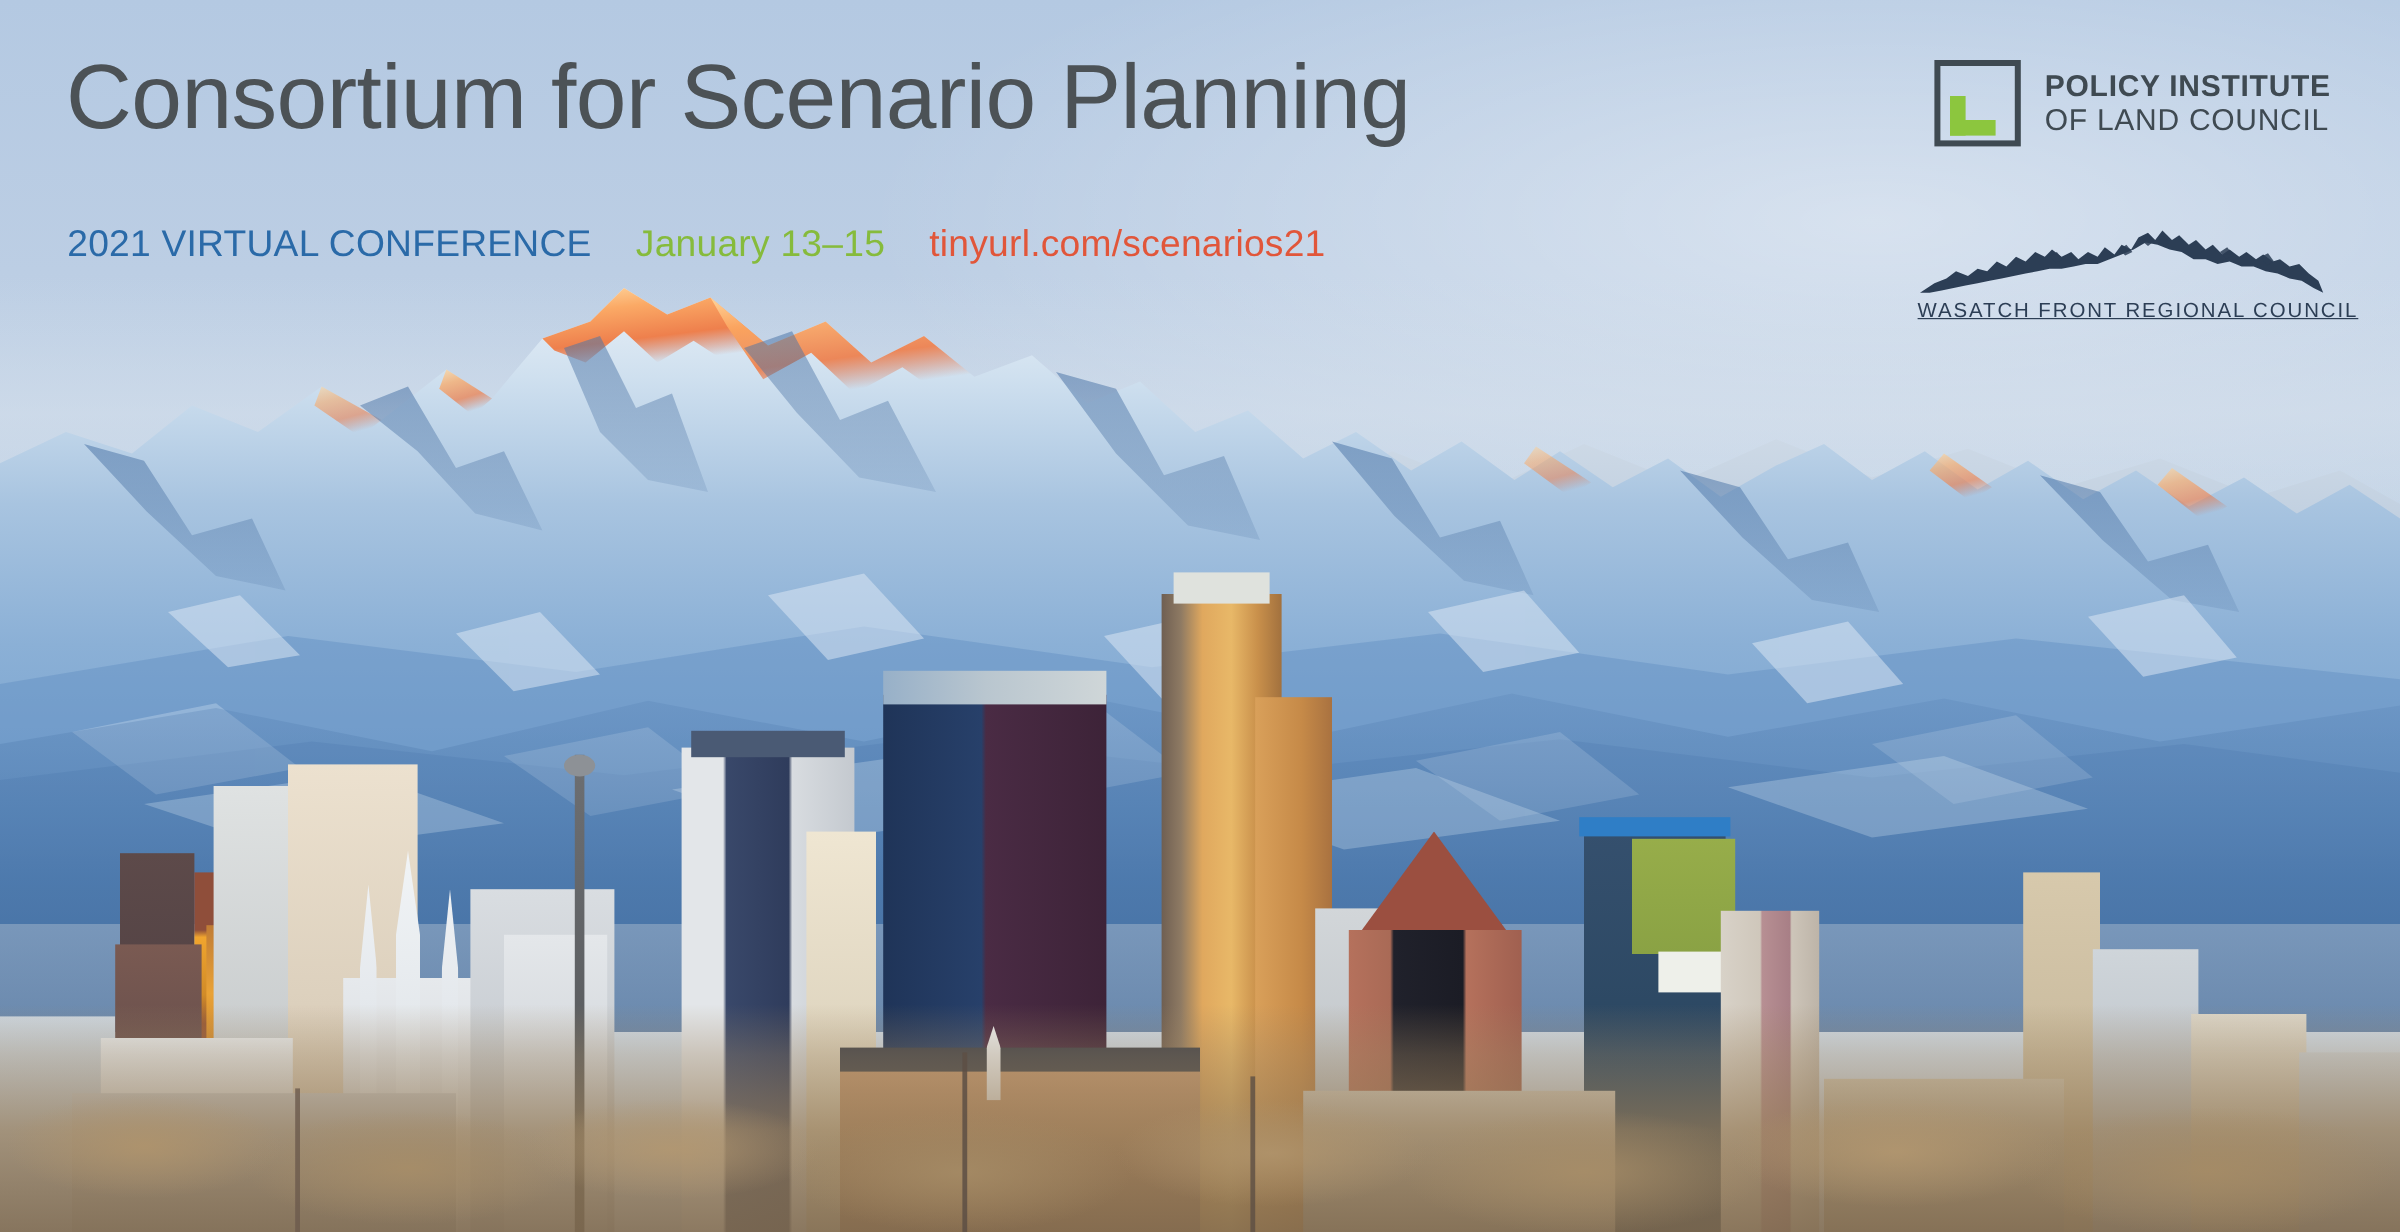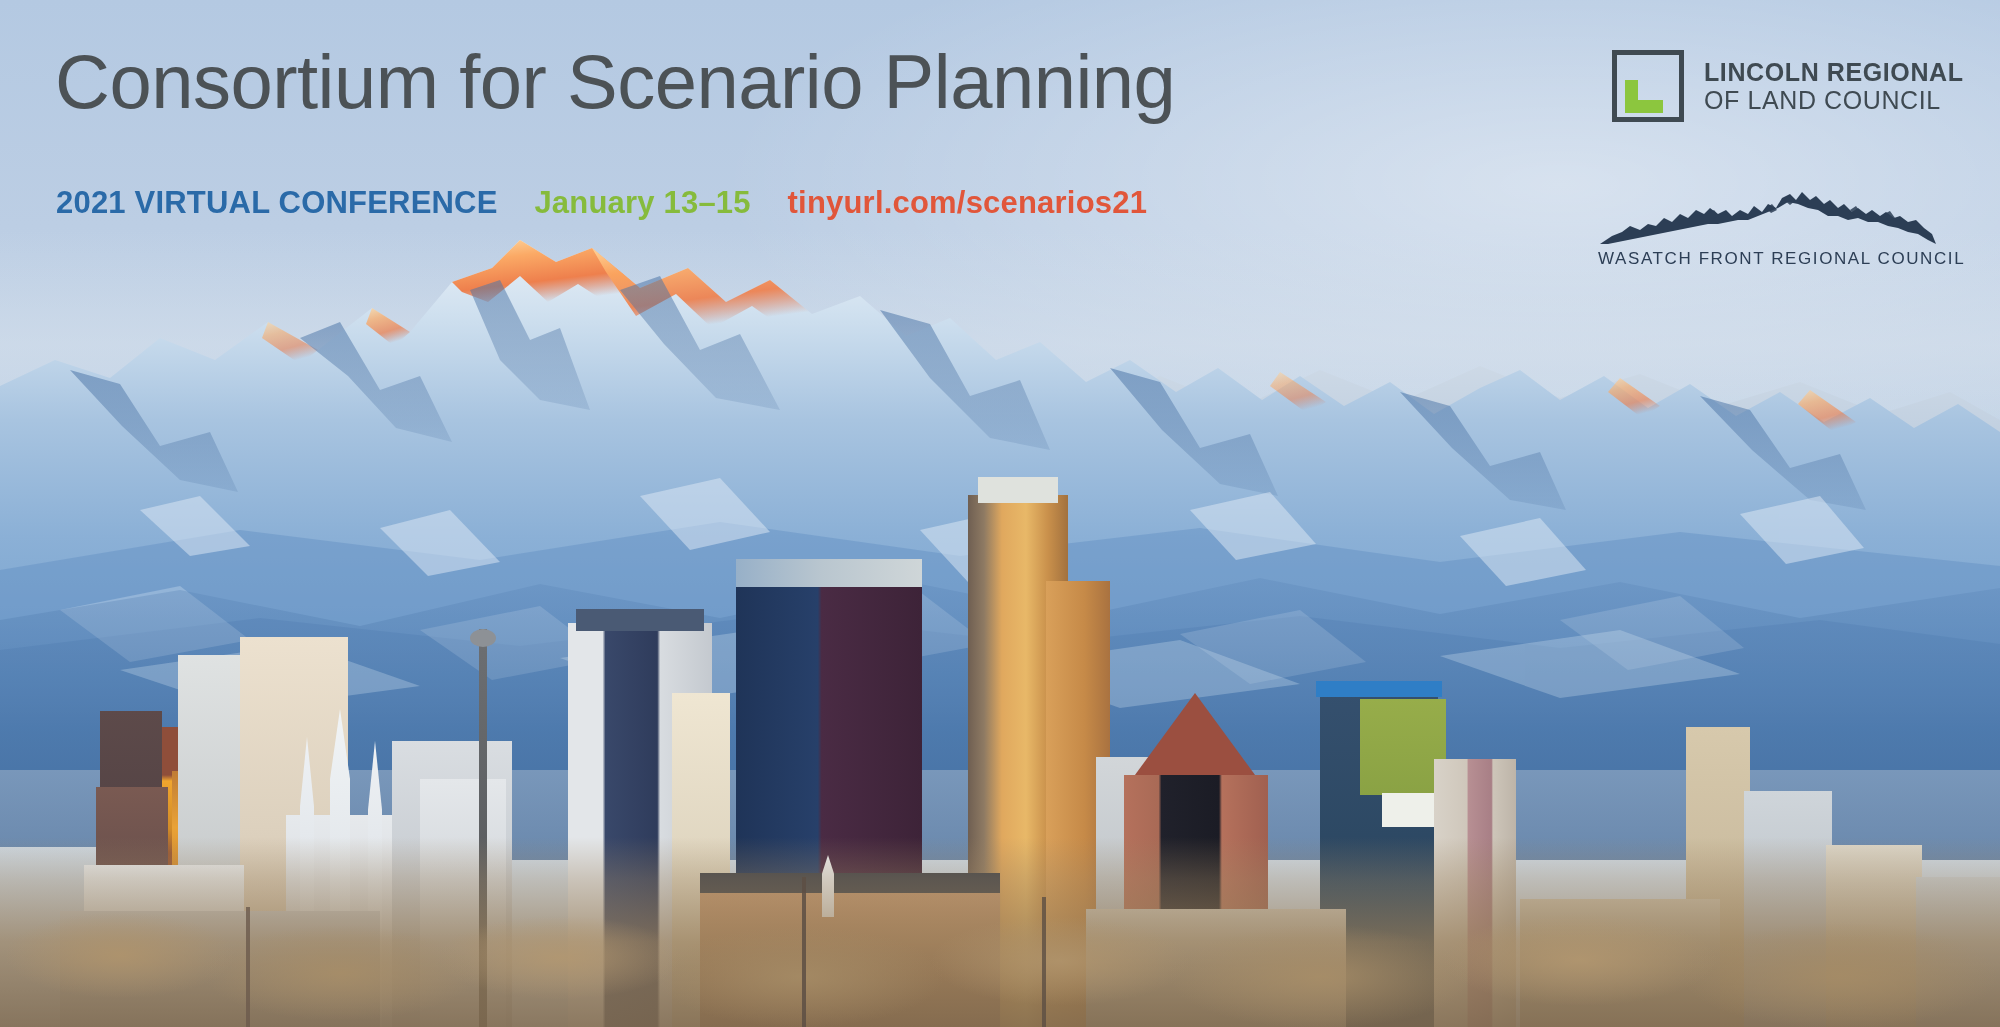--- a/index.html
+++ b/index.html
@@ -56,21 +56,21 @@
   
   .headline {
     position:absolute; left:55px; top:44px;
     font-size:76px; line-height:1.0;
     font-weight:400; letter-spacing:-0.5px;
     color:#4c5256;
     white-space:nowrap;
   }
   .subline {
     position:absolute; left:56px; top:185px;
-    font-size:31px; font-weight:bold; letter-spacing:.2px;
+    font-size:31px; font-weight:normal; letter-spacing:.2px;
     white-space:nowrap;
   }
   .subline span { display:inline-block; }
   .s-conf { color:#2a6aa8; }
   .s-date { color:#86bb3c; margin-left:28px; }
   .s-url  { color:#e1563a; margin-left:28px; }
 
   
   .lincoln {
     position:absolute; left:1612px; top:50px;
@@ -95,20 +95,21 @@
   .lincoln-text .l2 { font-size:25px; font-weight:normal; letter-spacing:.6px; line-height:1.12; }
 
   .wfrc {
     position:absolute; left:1598px; top:186px;
     width:340px; text-align:center;
   }
   .wfrc svg { display:block; width:340px; height:62px; }
   .wfrc .wtext {
     font-size:17px; letter-spacing:1.6px; color:#2c3e55; margin-top:1px;
     white-space:nowrap;
+    text-decoration:underline;
   }
 </style>
 </head>
 <body>
 
 <div id="banner">
 
   <div class="sky"></div>
   <div class="sky-haze"></div>
 
@@ -306,21 +307,21 @@
     <span class="s-date">January 13–15</span>
     <span class="s-url">tinyurl.com/scenarios21</span>
   </div>
 
   <div class="lincoln">
     <div class="lincoln-mark">
       <div class="frame"></div>
       <div class="lshape"></div>
     </div>
     <div class="lincoln-text">
-      <div class="l1">LINCOLN REGIONAL</div>
+      <div class="l1">POLICY INSTITUTE</div>
       <div class="l2">OF LAND COUNCIL</div>
     </div>
   </div>
 
   <div class="wfrc">
     <svg viewBox="0 0 340 62">
       <path fill="#2c3e55" d="
         M2,58 L14,50 L24,46 L32,40 L42,44 L50,38 L58,40 L66,32 L74,36 L82,28
         L90,32 L98,24 L106,28 L112,22 L120,28 L128,24 L134,30 L142,24 L150,28
         L156,20 L164,26 L170,18 L178,22 L184,12 L192,8 L198,14 L204,6 L212,14

